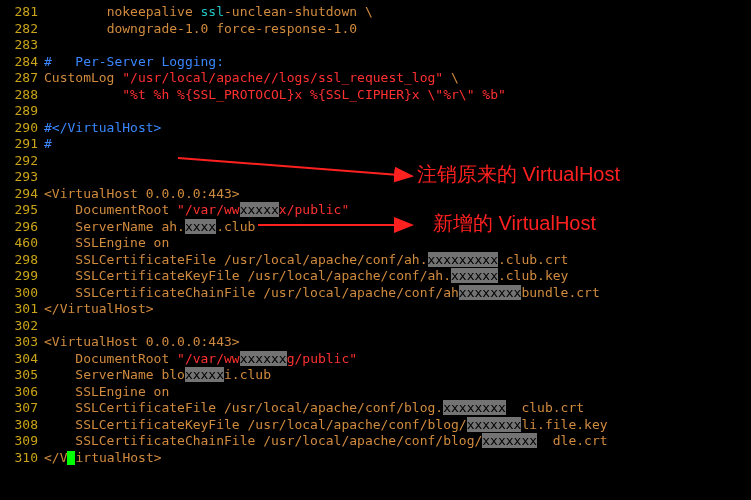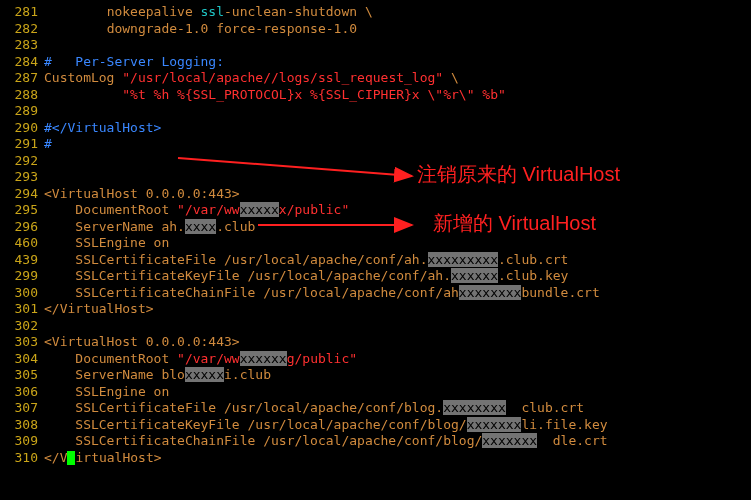--- a/index.html
+++ b/index.html
@@ -76,21 +76,21 @@
     <div class="line"><span class="gutter">288</span><span class="code"><span class="c-gray">          </span><span class="c-red">"%t %h %{SSL_PROTOCOL}x %{SSL_CIPHER}x \"%r\" %b"</span></span></div>
     <div class="line"><span class="gutter">289</span><span class="code"> </span></div>
     <div class="line"><span class="gutter">290</span><span class="code"><span class="c-comment">#&lt;/VirtualHost&gt;</span></span></div>
     <div class="line"><span class="gutter">291</span><span class="code"><span class="c-comment">#</span></span></div>
     <div class="line"><span class="gutter">292</span><span class="code"> </span></div>
     <div class="line"><span class="gutter">293</span><span class="code"> </span></div>
     <div class="line"><span class="gutter">294</span><span class="code"><span class="c-orange">&lt;VirtualHost 0.0.0.0:443&gt;</span></span></div>
     <div class="line"><span class="gutter">295</span><span class="code"><span class="c-orange">    DocumentRoot </span><span class="c-red">"/var/ww</span><span class="redact">xxxxx</span><span class="c-red">x/public"</span></span></div>
     <div class="line"><span class="gutter">296</span><span class="code"><span class="c-orange">    ServerName ah.</span><span class="redact">xxxx</span><span class="c-orange">.club</span></span></div>
     <div class="line"><span class="gutter">460</span><span class="code"><span class="c-orange">    SSLEngine on</span></span></div>
-    <div class="line"><span class="gutter">439</span><span class="code"><span class="c-orange">    SSLCertificateFile /usr/local/apache/conf/ah.</span><span class="redact">xxxxxxxxx</span><span class="c-orange">.club.crt</span></span></div>
+    <div class="line"><span class="gutter">298</span><span class="code"><span class="c-orange">    SSLCertificateFile /usr/local/apache/conf/ah.</span><span class="redact">xxxxxxxxx</span><span class="c-orange">.club.crt</span></span></div>
     <div class="line"><span class="gutter">299</span><span class="code"><span class="c-orange">    SSLCertificateKeyFile /usr/local/apache/conf/ah.</span><span class="redact">xxxxxx</span><span class="c-orange">.club.key</span></span></div>
     <div class="line"><span class="gutter">300</span><span class="code"><span class="c-orange">    SSLCertificateChainFile /usr/local/apache/conf/ah</span><span class="redact">xxxxxxxx</span><span class="c-orange">bundle.crt</span></span></div>
     <div class="line"><span class="gutter">301</span><span class="code"><span class="c-orange">&lt;/VirtualHost&gt;</span></span></div>
     <div class="line"><span class="gutter">302</span><span class="code"> </span></div>
     <div class="line"><span class="gutter">303</span><span class="code"><span class="c-orange">&lt;VirtualHost 0.0.0.0:443&gt;</span></span></div>
     <div class="line"><span class="gutter">304</span><span class="code"><span class="c-orange">    DocumentRoot </span><span class="c-red">"/var/ww</span><span class="redact">xxxxxx</span><span class="c-red">g/public"</span></span></div>
     <div class="line"><span class="gutter">305</span><span class="code"><span class="c-orange">    ServerName blo</span><span class="redact">xxxxx</span><span class="c-orange">i.club</span></span></div>
     <div class="line"><span class="gutter">306</span><span class="code"><span class="c-orange">    SSLEngine on</span></span></div>
     <div class="line"><span class="gutter">307</span><span class="code"><span class="c-orange">    SSLCertificateFile /usr/local/apache/conf/blog.</span><span class="redact">xxxxxxxx</span><span class="c-orange">  club.crt</span></span></div>
     <div class="line"><span class="gutter">308</span><span class="code"><span class="c-orange">    SSLCertificateKeyFile /usr/local/apache/conf/blog/</span><span class="redact">xxxxxxx</span><span class="c-orange">li.file.key</span></span></div>

